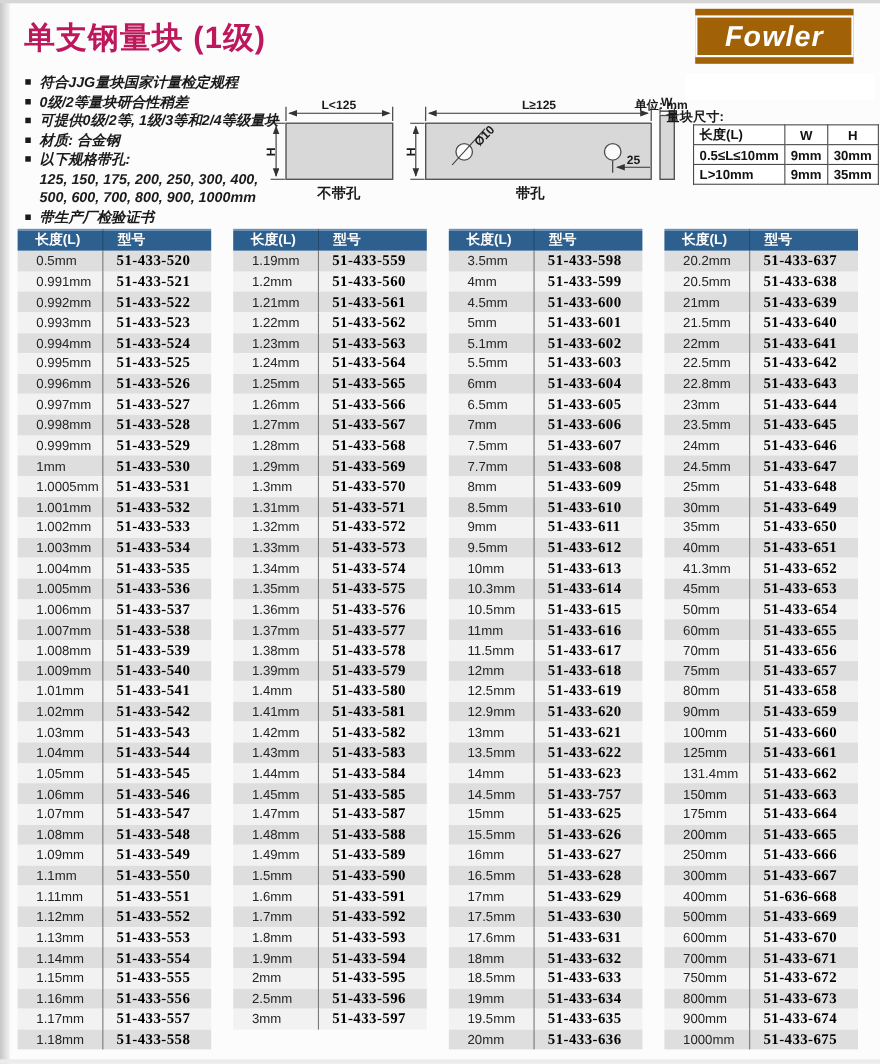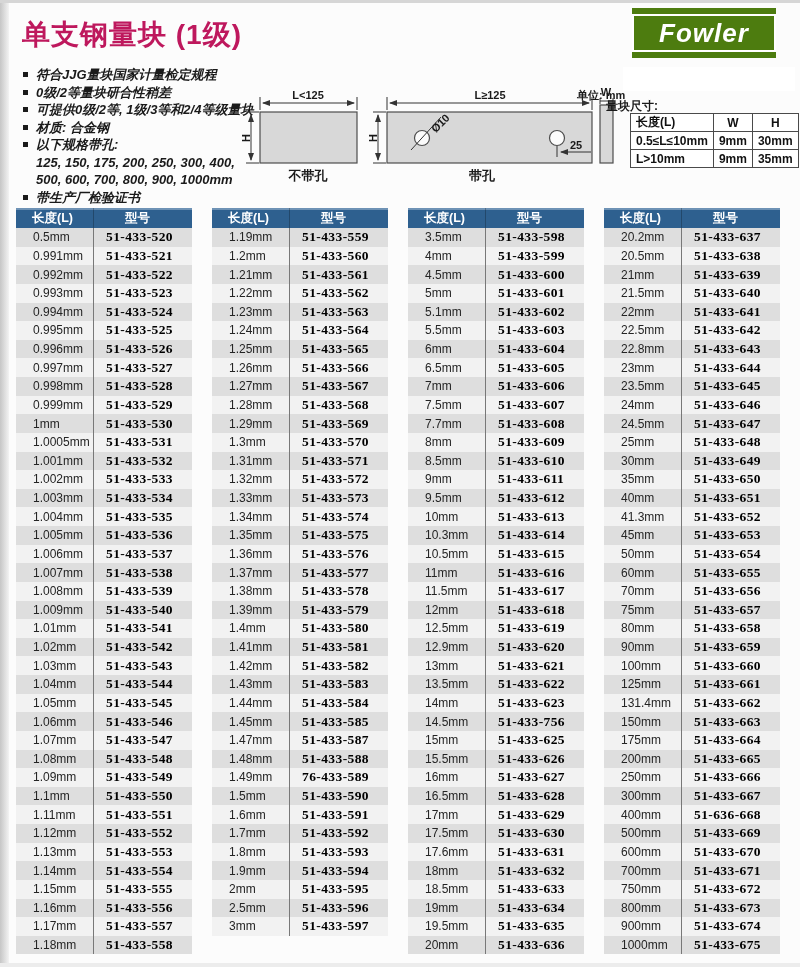--- a/index.html
+++ b/index.html
@@ -13,21 +13,21 @@
   
   .edge-left { position: absolute; left: 0; top: 0; width: 9px; height: 100%;
     background: linear-gradient(90deg, #c6c6c6, #f3f3f3); }
   .edge-top { position: absolute; left: 0; top: 0; width: 100%; height: 3px; background: #d6d6d6; }
   .edge-bottom { position: absolute; left: 0; bottom: 0; width: 100%; height: 4px; background: #ececec; }
 
   .title { position: absolute; left: 22px; top: 16px; font-size: 28px; font-weight: bold;
     color: #be185d; letter-spacing: 1px; }
 
   .logo { position: absolute; left: 632px; top: 8px; width: 144px; height: 50px;
-    background: #4d7c0f; display: flex; align-items: center; justify-content: center; }
+    background: #a16207; display: flex; align-items: center; justify-content: center; }
   .logo-inner { width: 151px; height: 38px; border: 2px solid #ffffff;
     display: flex; align-items: center; justify-content: center; }
   .logo-text { color: #fff; font-size: 26px; font-weight: bold; font-style: italic; letter-spacing: 1px; }
 
   .features { position: absolute; left: 23px; top: 66px; list-style: none; }
   .features li { display: flex; align-items: flex-start; font-size: 13px; font-weight: bold;
     color: #1a1a1a; line-height: 17.5px; white-space: nowrap; font-style: italic; }
   .sq { width: 5px; height: 5px; background: #1a1a1a; margin: 6px 8px 0 0; flex: none; }
   .sq.hid { visibility: hidden; }
 
@@ -48,21 +48,21 @@
   table.size th:nth-child(1){ width: 79px; }
   table.size th:nth-child(2){ width: 35px; }
   table.size th:nth-child(3){ width: 39px; }
 
   .ptable { position: absolute; top: 208px; width: 176px; }
   .p1 { left: 16px; } .p2 { left: 212px; } .p3 { left: 408px; } .p4 { left: 604px; }
   .thead { display: flex; height: 20px; align-items: center;
     background: linear-gradient(#6e92b5 0, #6e92b5 2px, #2e608f 2px);
     color: #fff; font-weight: bold; font-size: 12.5px; }
   .th-len { width: 77px; padding-left: 16px; }
-  .th-model { flex: 1; padding-left: 31px; border-left: 1px solid rgba(0,0,0,0.25); align-self: stretch;
+  .th-model { flex: 1; padding-left: 13px; border-left: 1px solid rgba(0,0,0,0.25); align-self: stretch;
     display: flex; align-items: center; }
   .trow { display: flex; height: 18.64px; }
   .trow:nth-child(odd) { background: #dedede; }
   .trow:nth-child(even) { background: #f2f2f2; }
   .c-len { width: 77px; padding-left: 17px; font-size: 12px; color: #242424;
     display: flex; align-items: center; white-space: nowrap; }
   .c-model { flex: 1; padding-left: 12px; border-left: 1px solid #787878;
     display: flex; align-items: center; white-space: nowrap;
     font-family: "Liberation Serif", "DejaVu Serif", serif;
     font-weight: bold; font-size: 13.5px; color: #000; letter-spacing: 0.4px; }
@@ -471,21 +471,21 @@
       <div class="trow">
         <div class="c-len">1.47mm</div>
         <div class="c-model">51-433-587</div>
       </div>
       <div class="trow">
         <div class="c-len">1.48mm</div>
         <div class="c-model">51-433-588</div>
       </div>
       <div class="trow">
         <div class="c-len">1.49mm</div>
-        <div class="c-model">76-433-589</div>
+        <div class="c-model">51-433-589</div>
       </div>
       <div class="trow">
         <div class="c-len">1.5mm</div>
         <div class="c-model">51-433-590</div>
       </div>
       <div class="trow">
         <div class="c-len">1.6mm</div>
         <div class="c-model">51-433-591</div>
       </div>
       <div class="trow">
@@ -619,21 +619,21 @@
       <div class="trow">
         <div class="c-len">13.5mm</div>
         <div class="c-model">51-433-622</div>
       </div>
       <div class="trow">
         <div class="c-len">14mm</div>
         <div class="c-model">51-433-623</div>
       </div>
       <div class="trow">
         <div class="c-len">14.5mm</div>
-        <div class="c-model">51-433-756</div>
+        <div class="c-model">51-433-757</div>
       </div>
       <div class="trow">
         <div class="c-len">15mm</div>
         <div class="c-model">51-433-625</div>
       </div>
       <div class="trow">
         <div class="c-len">15.5mm</div>
         <div class="c-model">51-433-626</div>
       </div>
       <div class="trow">

